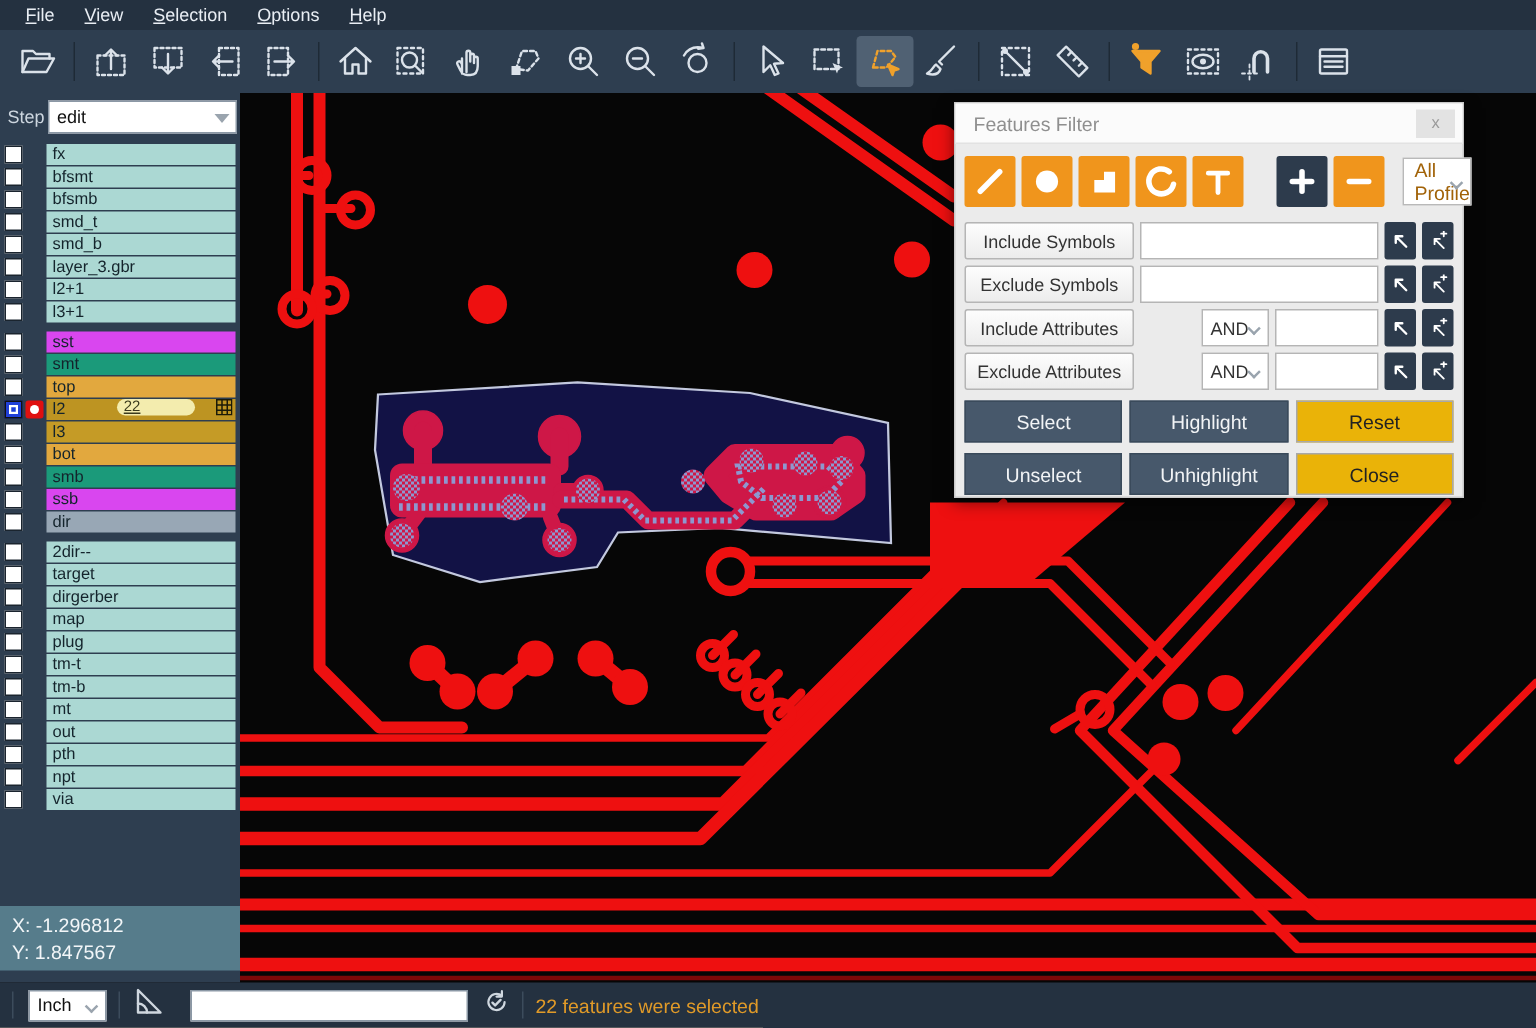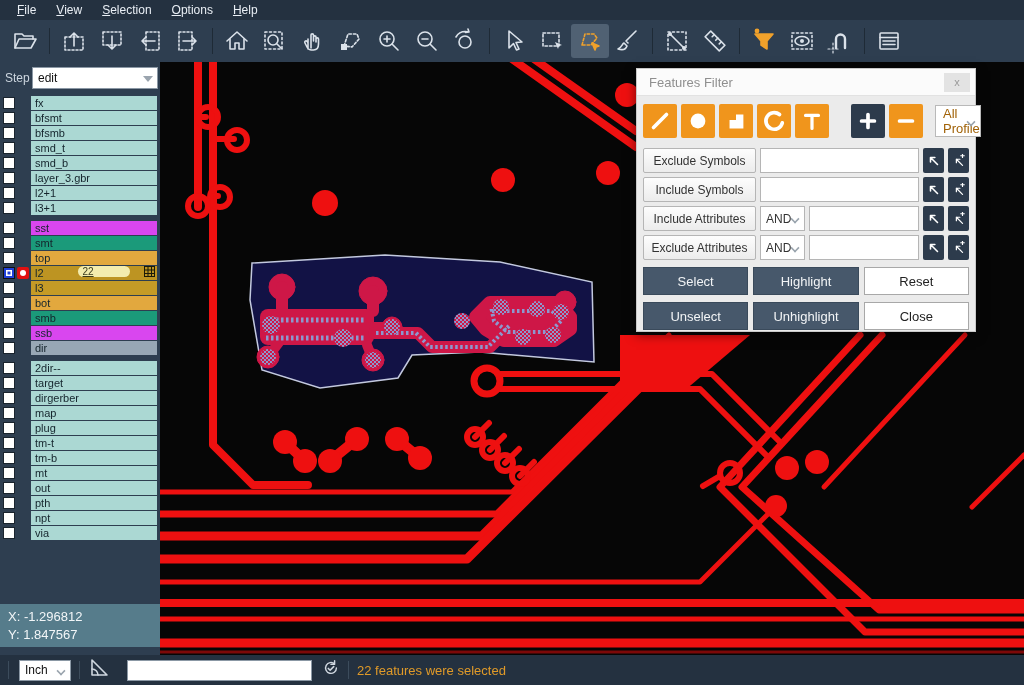--- a/index.html
+++ b/index.html
@@ -70,30 +70,30 @@
   .sq-navy { background:#2d3b4c; margin-left:18px; }
   .sq-btn svg { stroke:#fff; fill:none; stroke-width:3; stroke-linecap:round; }
   .profile-dd { position:relative; margin-left:8px; width:93px; height:32px; background:#fff; border:1px solid #b9b9b9;
                 font-size:13px; color:#a16207; display:flex; align-items:center; padding-left:7px; }
   .dd-chev { position:absolute; right:5px; top:12px; width:8px; height:8px; border-right:2px solid #9aa4ae;
              border-bottom:2px solid #9aa4ae; transform:rotate(45deg) scale(.8); }
   .flt-row { display:flex; align-items:center; margin:4px 6px 0 6px; height:25px; gap:4px; }
   .lbl-btn { width:113px; height:25px; background:linear-gradient(#fdfdfd,#ececec); border:1px solid #b5b5b5;
              border-radius:2px; font-size:12px; color:#333; display:flex; align-items:center; justify-content:center; flex:none; }
   .and-dd { position:relative; width:45px; height:25px; background:#fff; border:1px solid #b5b5b5; font-size:12px;
-            color:#333; display:flex; align-items:center; padding-left:5px; flex:none; }
+            color:#333; display:flex; align-items:center; padding-left:5px; flex:none;margin-left:41px; }
   .and-dd .dd-chev { top:8px; }
   .flt-input { flex:1; height:25px; border:1px solid #b5b5b5; background:#fff; font-size:12px; padding:0 4px; min-width:0; }
   .nav-ic { width:21px; height:25px; background:#2d3b4c; border-radius:2px; display:flex; align-items:center;
             justify-content:center; flex:none; }
   .nav-ic svg { stroke:#fff; stroke-width:1.8; fill:none; stroke-linecap:round; }
   .act-row { display:flex; margin:7px 6px 0 6px; gap:5px; }
   .act-dark { flex:1; height:28px; background:#47586b; color:#f2f4f6; font-size:13px; display:flex;
               align-items:center; justify-content:center; border:1px solid #3a4a5b; }
-  .act-light { flex:1; height:28px; background:#ffffff; color:#222; font-size:13px; display:flex;
+  .act-light { flex:1; height:28px; background:#eab308; color:#222; font-size:13px; display:flex;
                align-items:center; justify-content:center; border:1px solid #a8a8a8; }
 
   
   .statusbar { position:absolute; left:0; top:655px; width:1024px; height:30px; background:#243140;
                display:flex; align-items:center; z-index:30; }
   .sb-sep { width:1px; height:18px; background:#3c4c5c; margin:0 8px; }
   .unit-dd { position:relative; width:52px; height:21px; background:#fff; border:1px solid #8b98a5; font-size:12px;
              color:#111; display:flex; align-items:center; padding-left:5px; margin-left:10px; }
   .unit-dd .dd-chev { top:6px; border-color:#9aa4ae; }
   .sb-input { width:185px; height:21px; background:#fff; border:1px solid #8b98a5; font-size:12px; padding:0 4px; }
@@ -635,35 +635,35 @@
             <path d="M6,13 H20" stroke-width="4"></path>
           </svg>
         </div>
       <div class="profile-dd">
         <span>All Profile</span>
         <span class="dd-chev"></span>
       </div>
     </div>
 
     <div class="flt-row">
-      <div class="lbl-btn">Exclude Symbols</div>
+      <div class="lbl-btn">Include Symbols</div>
       <input class="flt-input" style="">
       <div class="nav-ic">
           <svg viewBox="0 0 16 16" width="14" height="14">
             <path d="M12,12 L4,4 M4,4 v5 M4,4 h5"></path>
           </svg>
         </div>
       <div class="nav-ic">
           <svg viewBox="0 0 16 16" width="14" height="14">
             <path d="M12,13 L5,6 M5,6 v4 M5,6 h4 M10,2 h4 M12,0 v4" stroke-width="1.4"></path>
           </svg>
         </div>
     </div>
     <div class="flt-row">
-      <div class="lbl-btn">Include Symbols</div>
+      <div class="lbl-btn">Exclude Symbols</div>
       <input class="flt-input" style="">
       <div class="nav-ic">
           <svg viewBox="0 0 16 16" width="14" height="14">
             <path d="M12,12 L4,4 M4,4 v5 M4,4 h5"></path>
           </svg>
         </div>
       <div class="nav-ic">
           <svg viewBox="0 0 16 16" width="14" height="14">
             <path d="M12,13 L5,6 M5,6 v4 M5,6 h4 M10,2 h4 M12,0 v4" stroke-width="1.4"></path>
           </svg>

